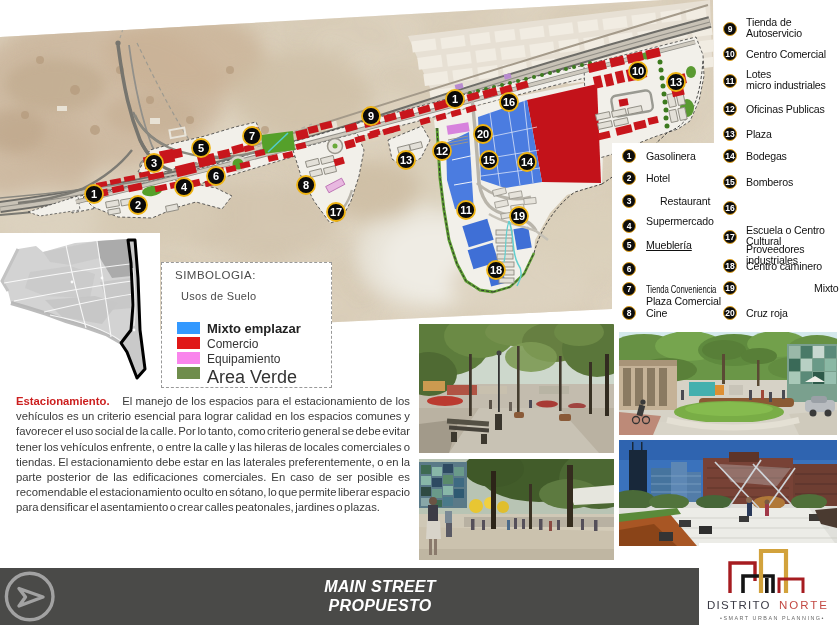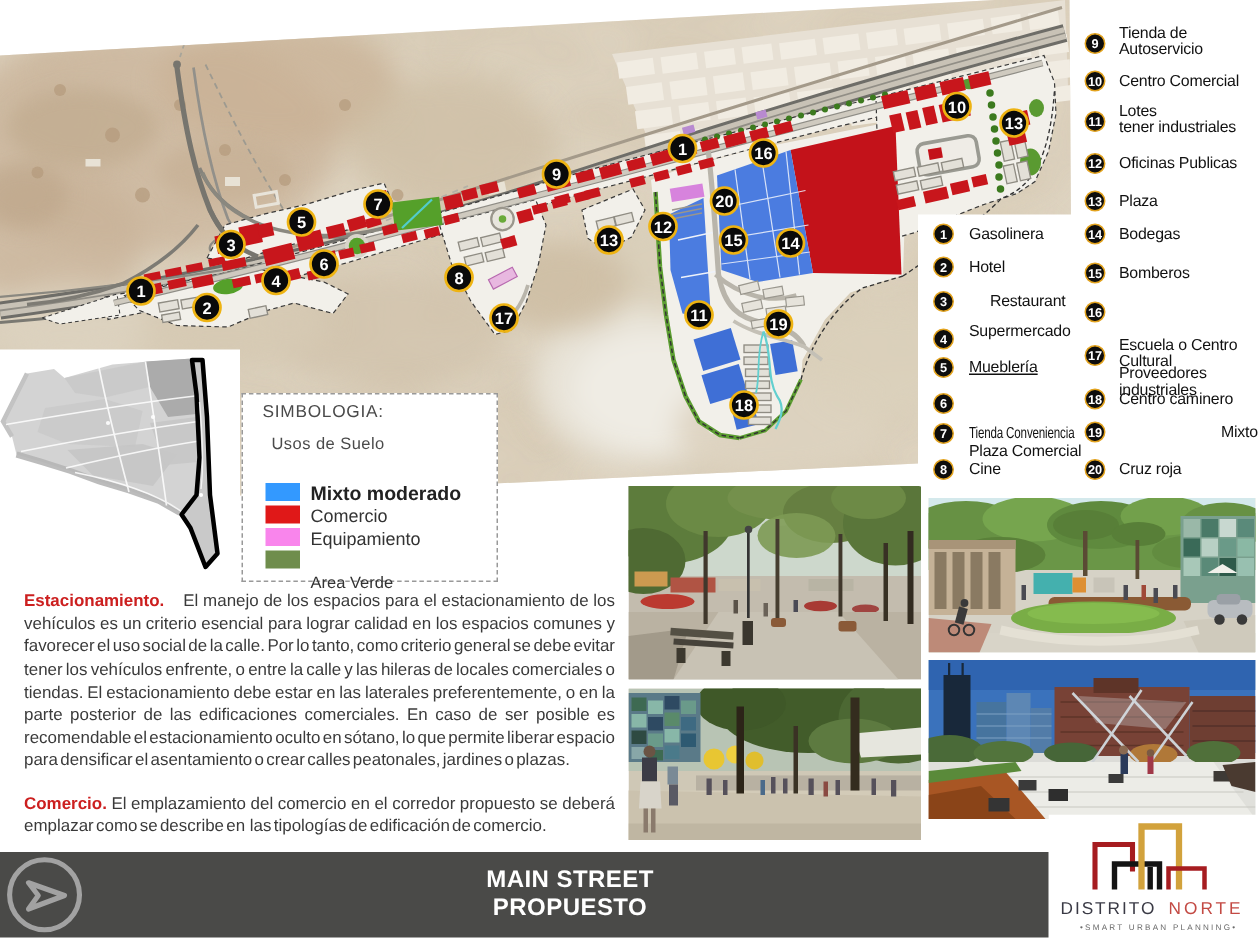--- a/index.html
+++ b/index.html
@@ -520,30 +520,30 @@
 <circle cx="134" cy="330" r="1.4" fill="#fff"></circle>
 </svg>
 
 <div class="abs" style="left:161px;top:262px;width:169px;height:124px;background:#fff;border:1.5px dashed #999;"></div>
 
 <div class="abs" style="left:175px;top:269px;font-size:11.5px;color:#4a4a4a;letter-spacing:0.5px;">SIMBOLOGIA:</div>
 
 <div class="abs" style="left:181px;top:290px;font-size:11px;color:#4a4a4a;letter-spacing:0.3px;">Usos de Suelo</div>
 
 <div class="abs" style="left:177px;top:322px;width:23px;height:12px;background:#3399ff;"></div>
-<div class="abs" style="left:207px;top:321px;font-size:13px;font-weight:bold;color:#222;">Mixto moderado</div>
+<div class="abs" style="left:207px;top:321px;font-size:13px;font-weight:bold;color:#222;">Mixto emplazar</div>
 
 <div class="abs" style="left:177px;top:337px;width:23px;height:12px;background:#e01818;"></div>
 <div class="abs" style="left:207px;top:337px;font-size:12px;color:#333;">Comercio</div>
 
 <div class="abs" style="left:177px;top:352px;width:23px;height:12px;background:#f985ec;"></div>
 <div class="abs" style="left:207px;top:352px;font-size:12px;color:#333;">Equipamiento</div>
 
 <div class="abs" style="left:177px;top:367px;width:23px;height:12px;background:#6f8d4c;"></div>
-<div class="abs" style="left:207px;top:383px;font-size:11px;color:#333;">Area Verde</div>
+<div class="abs" style="left:207px;top:367px;font-size:18px;color:#333;">Area Verde</div>
 
 <div class="legcirc" style="left:622px;top:149px;">1</div>
     <div class="legitem" style="left:646px;top:151px;">Gasolinera</div>
 <div class="legcirc" style="left:622px;top:171px;">2</div>
     <div class="legitem" style="left:646px;top:173px;">Hotel</div>
 <div class="legcirc" style="left:622px;top:194px;">3</div>
     <div class="legitem" style="left:660px;top:196px;">Restaurant</div>
 <div class="legcirc" style="left:622px;top:219px;">4</div>
     <div class="legitem" style="left:646px;top:216px;">Supermercado</div>
 <div class="legcirc" style="left:622px;top:238px;">5</div>
@@ -555,21 +555,21 @@
 <div class="legcirc" style="left:622px;top:306px;">8</div>
     <div class="legitem" style="left:646px;top:308px;">Cine</div>
 
 <div class="legcirc" style="left:723px;top:22px;">9</div>
     <div class="legitem" style="left:746px;top:17px;">Tienda de
 Autoservicio</div>
 <div class="legcirc" style="left:723px;top:47px;">10</div>
     <div class="legitem" style="left:746px;top:49px;">Centro Comercial</div>
 <div class="legcirc" style="left:723px;top:74px;">11</div>
     <div class="legitem" style="left:746px;top:69px;">Lotes
-tener industriales</div>
+micro industriales</div>
 <div class="legcirc" style="left:723px;top:102px;">12</div>
     <div class="legitem" style="left:746px;top:104px;">Oficinas Publicas</div>
 <div class="legcirc" style="left:723px;top:127px;">13</div>
     <div class="legitem" style="left:746px;top:129px;">Plaza</div>
 <div class="legcirc" style="left:723px;top:149px;">14</div>
     <div class="legitem" style="left:746px;top:151px;">Bodegas</div>
 <div class="legcirc" style="left:723px;top:175px;">15</div>
     <div class="legitem" style="left:746px;top:177px;">Bomberos</div>
 <div class="legcirc" style="left:723px;top:201px;">16</div>
     <div class="legitem" style="left:746px;top:196px;margin-top:48px;">Proveedores
@@ -579,21 +579,20 @@
 Cultural</div>
 <div class="legcirc" style="left:723px;top:259px;">18</div>
     <div class="legitem" style="left:746px;top:261px;">Centro caminero</div>
 <div class="legcirc" style="left:723px;top:281px;">19</div>
     <div class="legitem" style="left:786px;top:283px;padding-left:28px;">Mixto</div>
 <div class="legcirc" style="left:723px;top:306px;">20</div>
     <div class="legitem" style="left:746px;top:308px;">Cruz roja</div>
 
 <div class="abs" style="left:16px;top:394px;width:394px;font-size:11.3px;line-height:15.2px;word-spacing:-1.6px;color:#3a3a3a;text-align:justify;"><span style="color:#cc1f1f;font-weight:bold;">Estacionamiento.&nbsp;&nbsp;&nbsp;</span> El manejo de los espacios para el estacionamiento de los vehículos es un criterio esencial para lograr calidad en los espacios comunes y favorecer el uso social de la calle. Por lo tanto, como criterio general se debe evitar tener los vehículos enfrente, o entre la calle y las hileras de locales comerciales o tiendas. El estacionamiento debe estar en las laterales preferentemente, o en la parte posterior de las edificaciones comerciales. En caso de ser posible es recomendable el estacionamiento oculto en sótano, lo que permite liberar espacio para densificar el asentamiento o crear calles peatonales, jardines o plazas.</div>
 
-<div class="abs" style="left:16px;top:529px;width:394px;font-size:11.3px;line-height:15.2px;word-spacing:-1.6px;color:#3a3a3a;text-align:justify;"><span style="color:#cc1f1f;font-weight:bold;">Comercio.</span> El emplazamiento del comercio en el corredor propuesto se deberá emplazar como se describe en&nbsp; las tipologías de edificación de comercio.</div>
 
 <svg class="abs" style="left:419px;top:324px;" width="195" height="129" viewBox="0 0 195 129">
   <rect width="195" height="129" fill="#c3bcae"></rect>
   <rect width="195" height="60" fill="#cdd8cc"></rect>
 
   <polygon points="92,0 132,0 125,24 98,27" fill="#e9edea"></polygon>
 
   <ellipse cx="25" cy="22" rx="45" ry="30" fill="#5d7c3c"></ellipse>
   <ellipse cx="60" cy="12" rx="35" ry="22" fill="#6b8a45"></ellipse>
   <ellipse cx="10" cy="50" rx="28" ry="22" fill="#4f6a33"></ellipse>
@@ -877,15 +876,15 @@
   <text x="21" y="77" font-family="Liberation Sans, sans-serif" font-size="5.4" letter-spacing="1.5" fill="#6a6a6a">•SMART URBAN PLANNING•</text>
 </svg>
 
 <div class="abs" style="left:0;top:568px;width:699px;height:57px;background:#4a4a48;"></div>
 
 <svg class="abs" style="left:0px;top:568px;" width="70" height="57" viewBox="0 0 70 57">
   <circle cx="29.7" cy="28.5" r="23.3" fill="none" stroke="#a2a2a2" stroke-width="3.4"></circle>
   <path d="M19,20.5 L43,29 L19,38 L25.5,29 Z" fill="none" stroke="#a2a2a2" stroke-width="3.4" stroke-linejoin="round"></path>
 </svg>
 
-<div class="abs" style="left:240px;top:577px;width:280px;text-align:center;font-size:16px;font-weight:bold;color:#fff;line-height:19px;letter-spacing:0.3px;">MAIN STREET<br>PROPUESTO</div>
+<div class="abs" style="left:240px;top:577px;width:280px;text-align:center;font-size:16px;font-weight:bold;color:#fff;line-height:19px;letter-spacing:0.3px;font-style:italic;">MAIN STREET<br>PROPUESTO</div>
 
 </div>
 
 </body></html>

